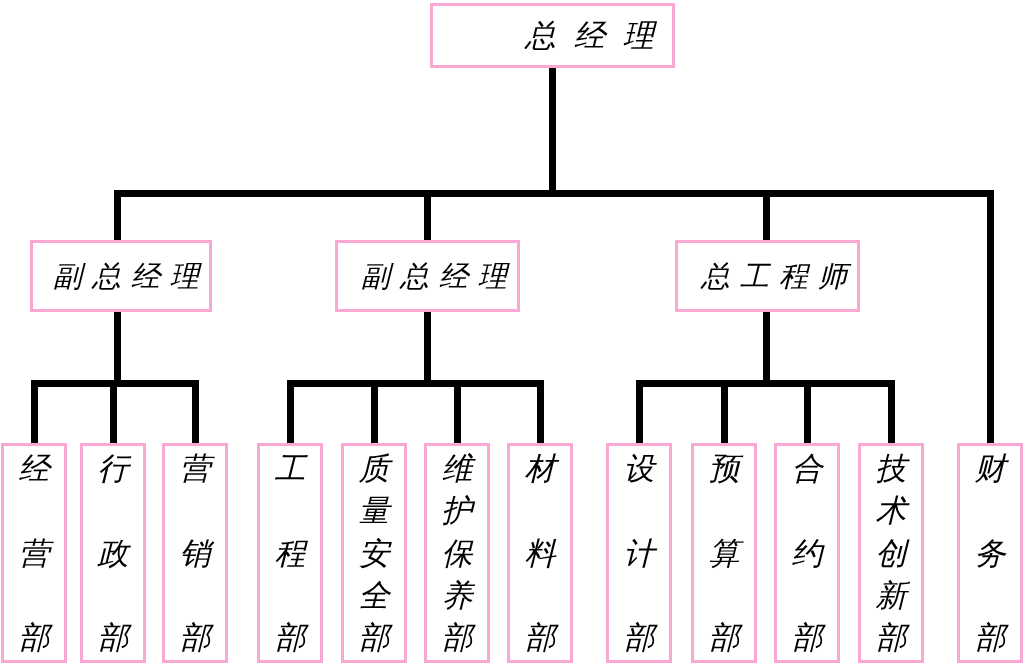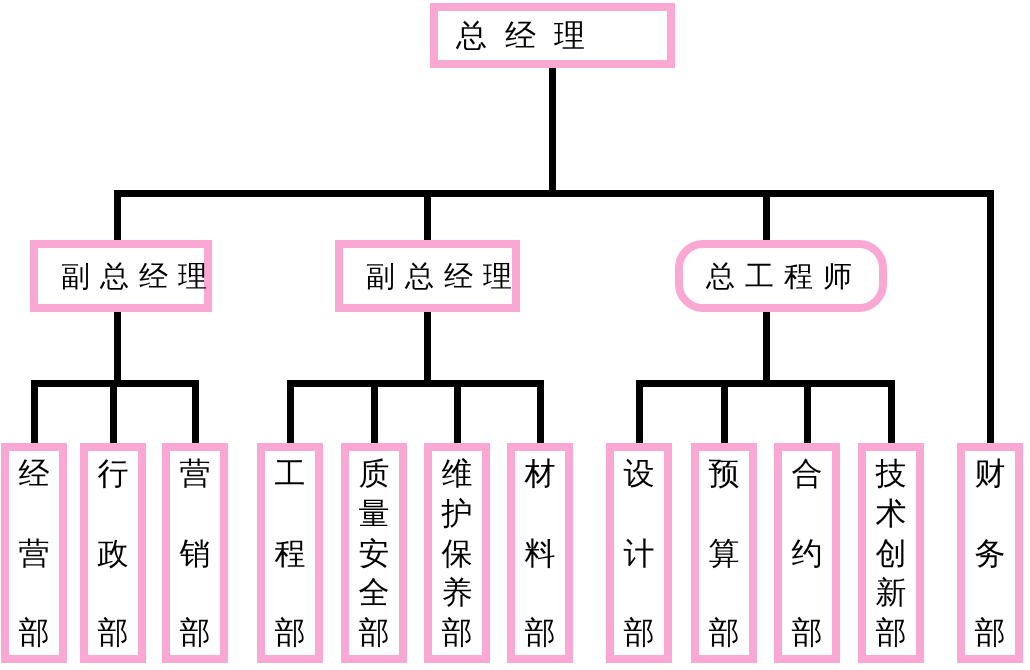--- a/index.html
+++ b/index.html
@@ -16,25 +16,26 @@
     color: #000000;
     overflow: hidden;
   }
   .line {
     position: absolute;
     background: #000000;
   }
   .node {
     position: absolute;
     box-sizing: border-box;
-    border: 8px solid #f9a8d4;
+    border: 3px solid #f9a8d4;
     background: #ffffff;
     display: flex;
     align-items: center;
-    justify-content: flex-start;
+    justify-content: flex-end;
+    font-style: italic;
   }
   .hlabel {
     font-size: 30px;
     white-space: nowrap;
     line-height: 1;
   }
   .root .hlabel {
     font-size: 31px;
     letter-spacing: 18px;
     padding-left: 18px;
@@ -99,21 +100,21 @@
   <div class="node root" style="left:430px; top:3px; width:245px; height:65px;">
     <span class="hlabel">总经理</span>
   </div>
 
   <div class="node mgr" style="left:30px; top:240px; width:182px; height:72px;">
     <span class="hlabel">副总经理</span>
   </div>
   <div class="node mgr" style="left:335px; top:240px; width:185px; height:72px;">
     <span class="hlabel">副总经理</span>
   </div>
-  <div class="node mgr" style="left:675px; top:240px; width:212px; height:72px;border-radius:28px;">
+  <div class="node mgr" style="left:675px; top:240px; width:185px; height:72px;">
     <span class="hlabel">总工程师</span>
   </div>
 
   <div class="node vbox" style="left:1px;">
     <span class="vlabel">
         <span class="vchar">经</span>
         <span class="vchar">营</span>
         <span class="vchar">部</span>
       </span>
   </div>

